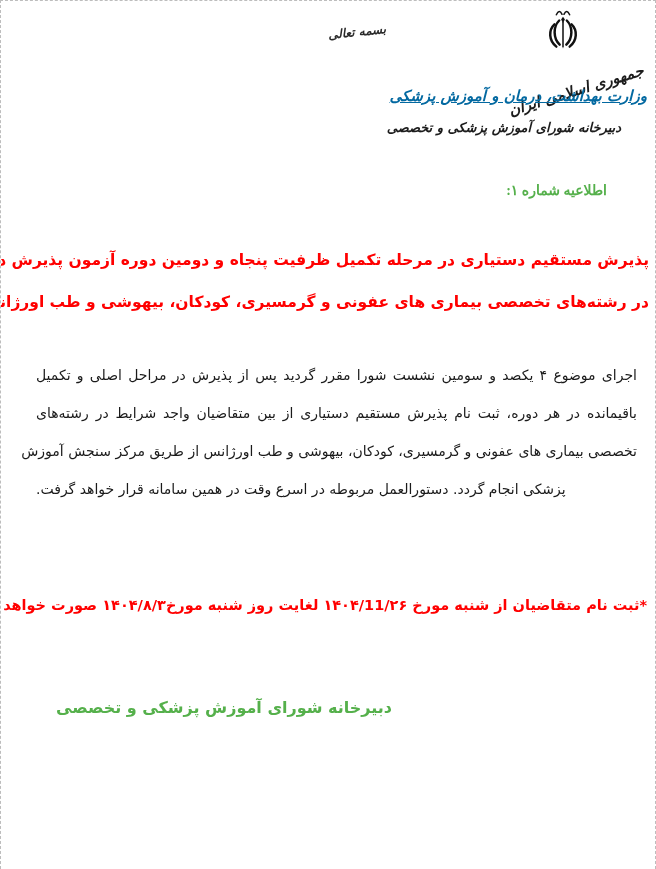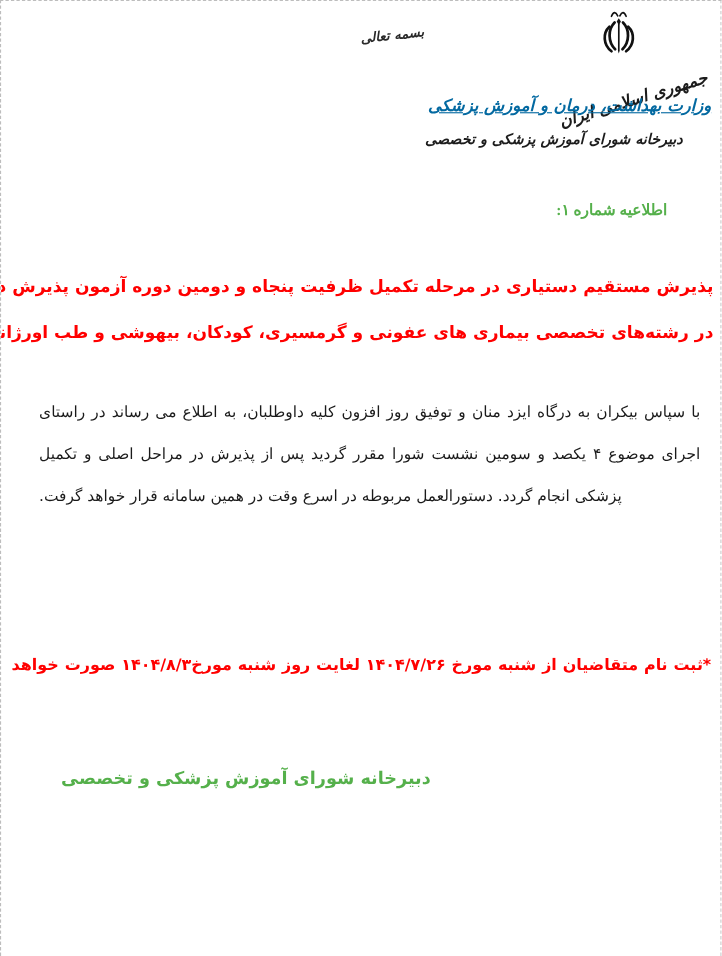--- a/index.html
+++ b/index.html
@@ -95,24 +95,25 @@
   <div class="abs gov3">دبیرخانه شورای آموزش پزشکی و تخصصی</div>
 
   <div class="abs announce">اطلاعیه شماره ۱:</div>
 
   <div class="abs title-block">
     <div class="title-line">پذیرش مستقیم دستیاری در مرحله تکمیل ظرفیت پنجاه و دومین دوره آزمون پذیرش دستیار</div>
     <div class="title-line">در رشته‌های تخصصی بیماری های عفونی و گرمسیری، کودکان، بیهوشی و طب اورژانس</div>
   </div>
 
   <div class="abs body-block">
-    <div class="body-line jline">با سپاس بیکران به درگاه ایزد منان و توفیق روز افزون کلیه داوطلبان، به اطلاع می رساند در راستای</div>
     <div class="body-line jline">اجرای موضوع ۴ یکصد و سومین نشست شورا مقرر گردید پس از پذیرش در مراحل اصلی و تکمیل</div>
+    <div class="body-line jline">باقیمانده در هر دوره، ثبت نام پذیرش مستقیم دستیاری از بین متقاضیان واجد شرایط در رشته‌های</div>
+    <div class="body-line jline">تخصصی بیماری های عفونی و گرمسیری، کودکان، بیهوشی و طب اورژانس از طریق مرکز سنجش آموزش</div>
     <div class="body-line lline">پزشکی انجام گردد. دستورالعمل مربوطه در اسرع وقت در همین سامانه قرار خواهد گرفت.</div>
   </div>
 
   <div class="abs note-block">
-    <div class="note-line jline">*ثبت نام متقاضیان از شنبه مورخ ۱۴۰۴/۷/۲۶ لغایت روز شنبه مورخ۱۴۰۴/۸/۳ صورت خواهد</div>
+    <div class="note-line jline">*ثبت نام متقاضیان از شنبه مورخ ۱۴۰۴/11/۲۶ لغایت روز شنبه مورخ۱۴۰۴/۸/۳ صورت خواهد</div>
   </div>
 
   <div class="abs signature">دبیرخانه شورای آموزش پزشکی و تخصصی</div>
 
 </div>
 
 </body></html>

